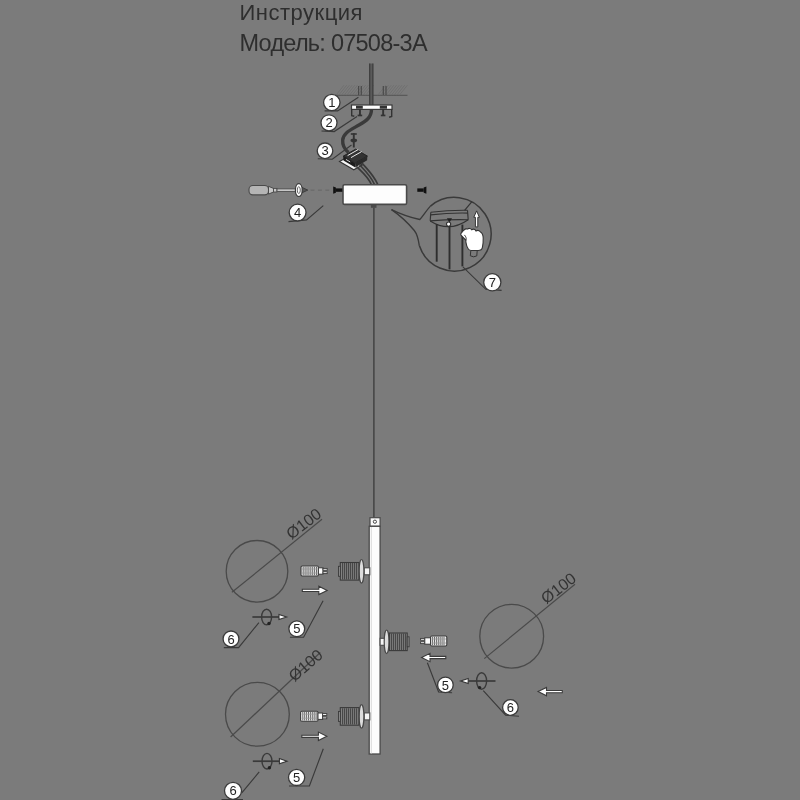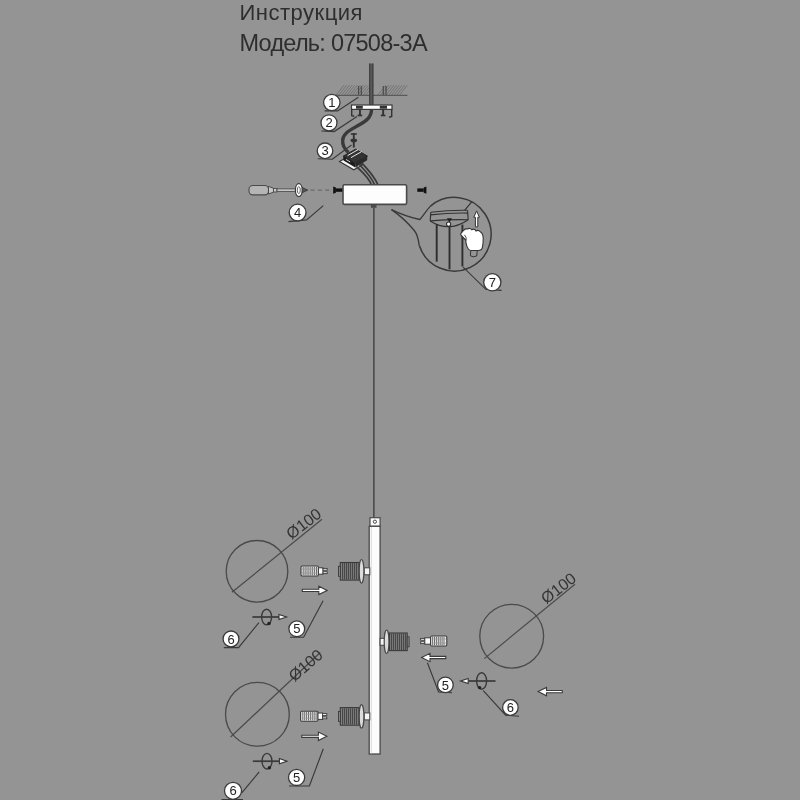--- a/index.html
+++ b/index.html
@@ -1,16 +1,16 @@
 <!DOCTYPE html>
 <html><head>
 <meta charset="utf-8">
 <style>
   html,body{margin:0;padding:0;background:#ffffff;}
-  #page{width:800px;height:800px;position:relative;background:#14b8a6;overflow:hidden;filter:grayscale(1) blur(0.45px);}
+  #page{width:800px;height:800px;position:relative;background:#3b82f6;overflow:hidden;filter:grayscale(1) blur(0.45px);}
   svg{position:absolute;left:0;top:0;}
   text{font-family:"Liberation Sans",sans-serif;}
 </style>
 </head>
 <body>
 <div id="page">
 <svg width="800" height="800" viewBox="0 0 800 800">
 
   <g id="title" fill="#2e2e2e">
     <text x="239.5" y="19.8" font-size="22" letter-spacing="0.5">Инструкция</text>

